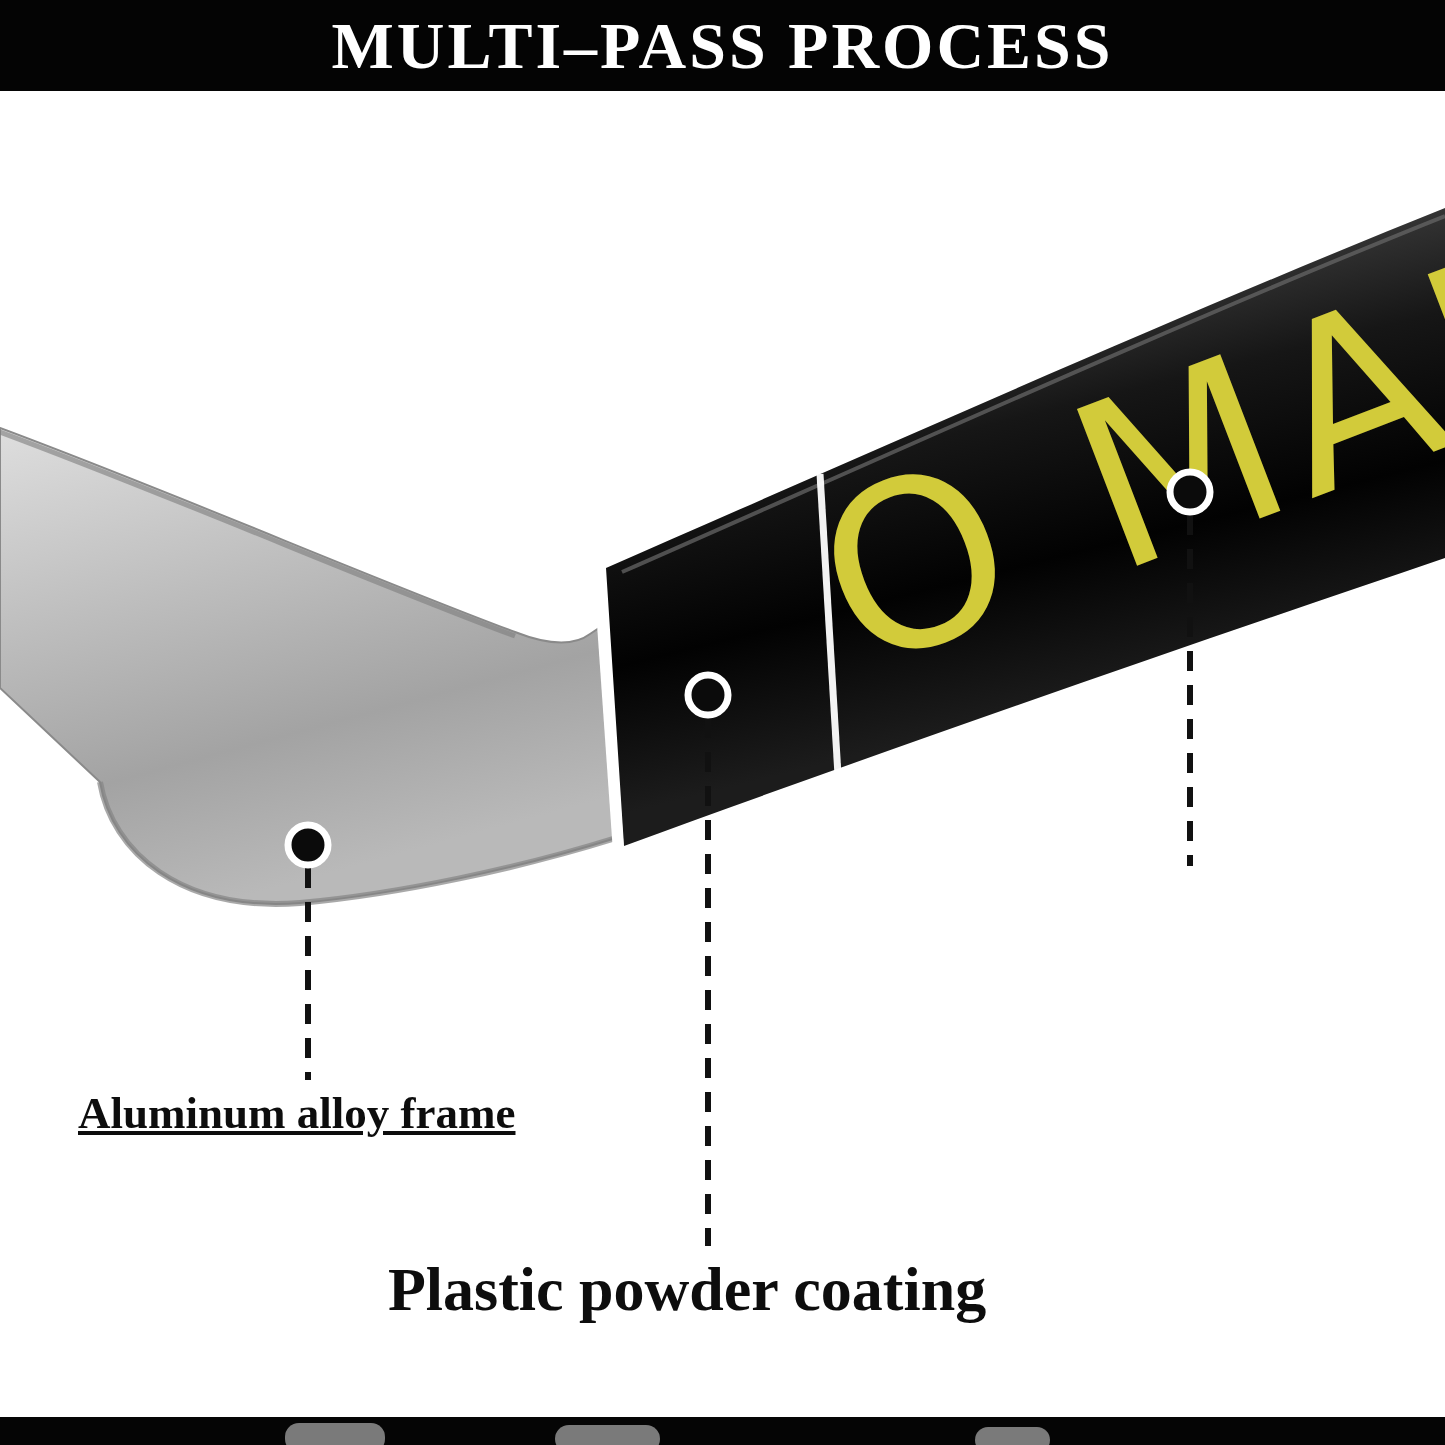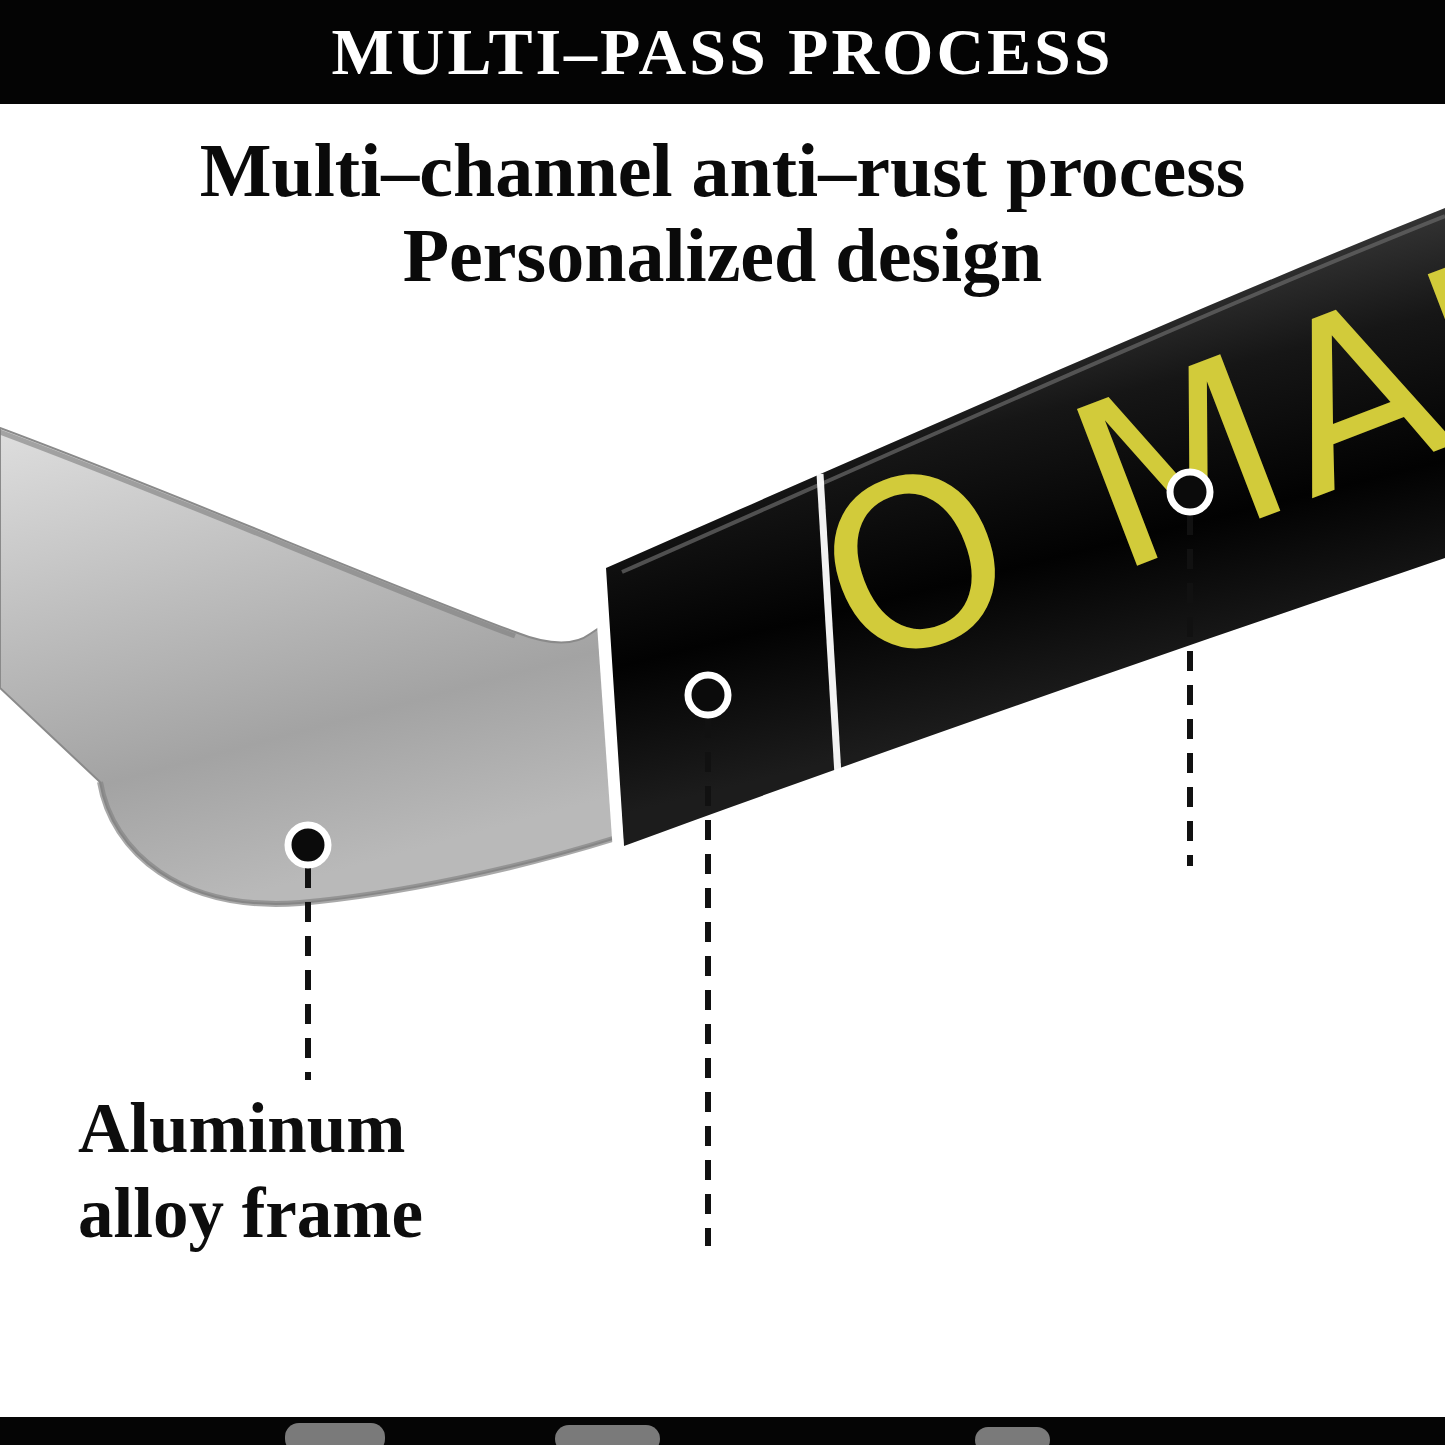--- a/index.html
+++ b/index.html
@@ -2,62 +2,58 @@
 <html><head>
 <meta charset="utf-8">
 <style>
   html,body{margin:0;padding:0;background:#ffffff;}
   #canvas{
     position:relative;width:1445px;height:1445px;overflow:hidden;
     background:#ffffff;font-family:"Liberation Serif","DejaVu Serif",serif;
   }
   
   .banner{
-    position:absolute;left:0;top:0;width:1445px;height:104px;background:#040404;
+    position:absolute;left:0;top:0;width:1445px;height:91px;background:#040404;
     display:flex;align-items:center;justify-content:center;
   }
   .banner span{
     color:#ffffff;font-size:66px;font-weight:700;letter-spacing:3px;
   }
   
   .headline{
     position:absolute;left:0;top:128px;width:1445px;text-align:center;
     color:#0a0a0a;font-weight:700;font-size:76px;line-height:1.12;
   }
   
   svg.photo{position:absolute;left:0;top:0;width:1445px;height:1445px;}
   
   .callout-label{
     position:absolute;color:#0d0d0d;font-weight:700;font-size:62px;line-height:1.2;
   }
-  #label-aluminum{left:78px;top:1086px;width:480px;font-size:71px;}
+  #label-aluminum{left:78px;top:1086px;width:480px;font-size:45px;text-decoration:underline;}
   #label-plastic{left:388px;top:1252px;white-space:nowrap;}
   #label-printed{left:952px;top:872px;white-space:nowrap;}
   
   .bottom-bar{
     position:absolute;left:0;top:1417px;width:1445px;height:28px;background:#050505;overflow:hidden;
   }
   .bottom-blob{position:absolute;background:#8f8f8f;border-radius:14px;opacity:.85;}
   #blob-1{left:285px;top:6px;width:100px;height:30px;}
   #blob-2{left:555px;top:8px;width:105px;height:28px;}
   #blob-3{left:975px;top:10px;width:75px;height:26px;}
 </style>
 </head>
 <body>
 
 <div id="canvas">
 
   <header class="banner">
     <span>MULTI–PASS PROCESS</span>
   </header>
 
-  <div class="headline">
-    <div>Multi–channel anti–rust process</div>
-    <div>Personalized design</div>
-  </div>
 
   <svg class="photo" viewBox="0 0 1445 1445">
     <defs>
       <linearGradient id="silverGrad" x1="0" y1="0" x2="0.35" y2="1">
         <stop offset="0" stop-color="#dedede"></stop>
         <stop offset="0.4" stop-color="#bdbdbd"></stop>
         <stop offset="0.72" stop-color="#a3a3a3"></stop>
         <stop offset="1" stop-color="#b9b9b9"></stop>
       </linearGradient>
       <linearGradient id="blackGrad" gradientUnits="userSpaceOnUse" x1="980" y1="300" x2="1080" y2="700">
@@ -98,20 +94,21 @@
     <circle cx="308" cy="845" r="20" fill="#0b0b0b" stroke="#ffffff" stroke-width="7"></circle>
 
     <line x1="708" y1="718" x2="708" y2="1246" stroke="#111111" stroke-width="6" stroke-dasharray="20 14"></line>
     <circle cx="708" cy="695" r="20" fill="#0b0b0b" stroke="#ffffff" stroke-width="7"></circle>
 
     <line x1="1190" y1="515" x2="1190" y2="866" stroke="#111111" stroke-width="6" stroke-dasharray="20 14"></line>
     <circle cx="1190" cy="492" r="20" fill="#0b0b0b" stroke="#ffffff" stroke-width="7"></circle>
   </svg>
 
   <div id="label-aluminum" class="callout-label">Aluminum alloy frame</div>
+  <div id="label-plastic" class="callout-label">Plastic powder coating</div>
 
   <div class="bottom-bar">
     <div id="blob-1" class="bottom-blob"></div>
     <div id="blob-2" class="bottom-blob"></div>
     <div id="blob-3" class="bottom-blob"></div>
   </div>
 
 </div>
 
 </body></html>

